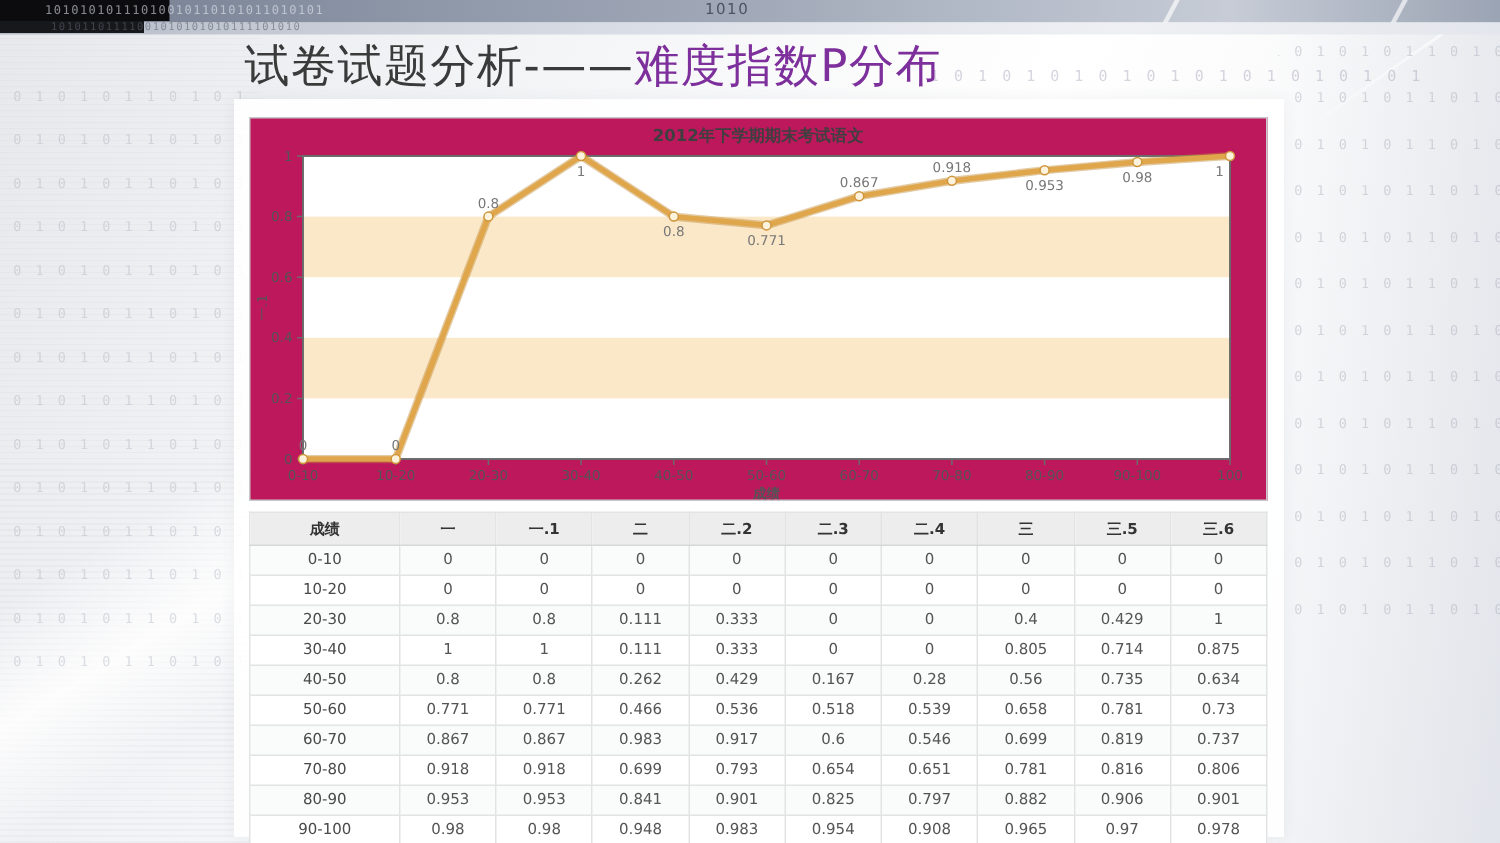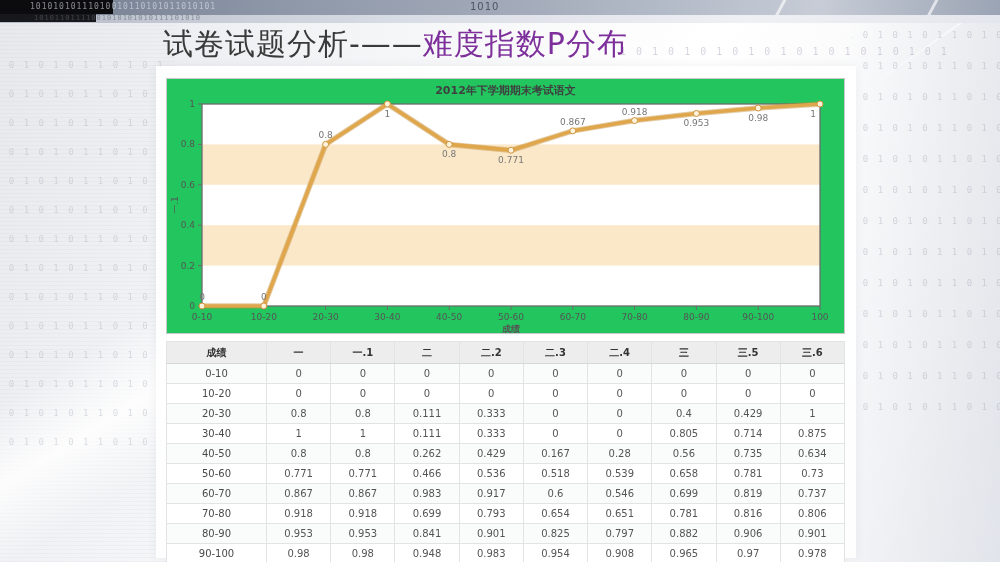--- a/index.html
+++ b/index.html
@@ -43,21 +43,21 @@
     background:linear-gradient(90deg,rgba(255,255,255,.2),rgba(255,255,255,.95));}
   #swoosh{z-index:1;left:-120px;top:330px;width:520px;height:140px;transform:rotate(-32deg);
     background:linear-gradient(180deg,rgba(255,255,255,0),rgba(255,255,255,.85),rgba(255,255,255,0));}
   
   #page-title{z-index:6;left:163px;top:24px;font-size:30px;font-weight:normal;letter-spacing:1px;white-space:nowrap;}
   
   #content-panel{z-index:5;left:156px;top:66px;width:700px;height:492px;
     background:rgba(255,255,255,.9);box-shadow:0 0 10px rgba(60,65,80,.07);}
   
   #chart-panel{z-index:6;left:166px;top:78px;width:679px;height:256px;
-    background:#22c55e;border:1px solid #c7c8ca;box-sizing:border-box;}
+    background:#be185d;border:1px solid #c7c8ca;box-sizing:border-box;}
   #chart-svg{display:block;}
   
   #data-table{z-index:6;position:absolute;left:166px;top:341px;width:679px;
     border-collapse:collapse;table-layout:fixed;font-size:10px;background:#fff;}
   #data-table th,#data-table td{border:1px solid #e2e3e4;text-align:center;padding:0;height:19px;
     overflow:hidden;white-space:nowrap;}
   #data-table thead th{background:#ededee;color:#333;font-weight:bold;height:21px;border-bottom:1px solid #d6d7d8;}
   #data-table tbody th{font-weight:normal;color:#4a4a4a;}
   #data-table td{color:#555;}
   #data-table tbody tr:nth-child(odd){background:#fafbfb;}

